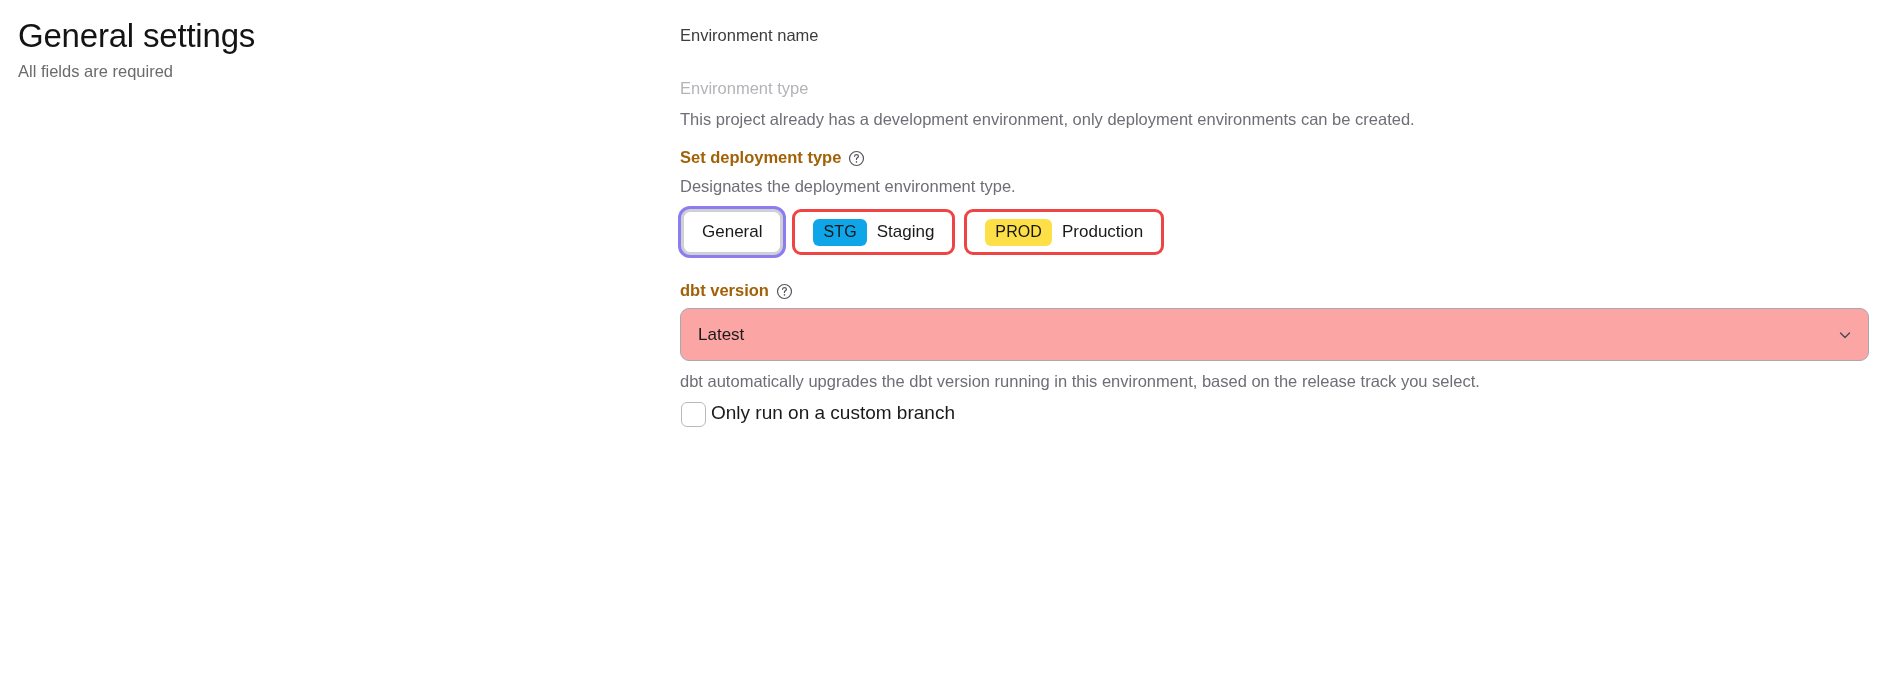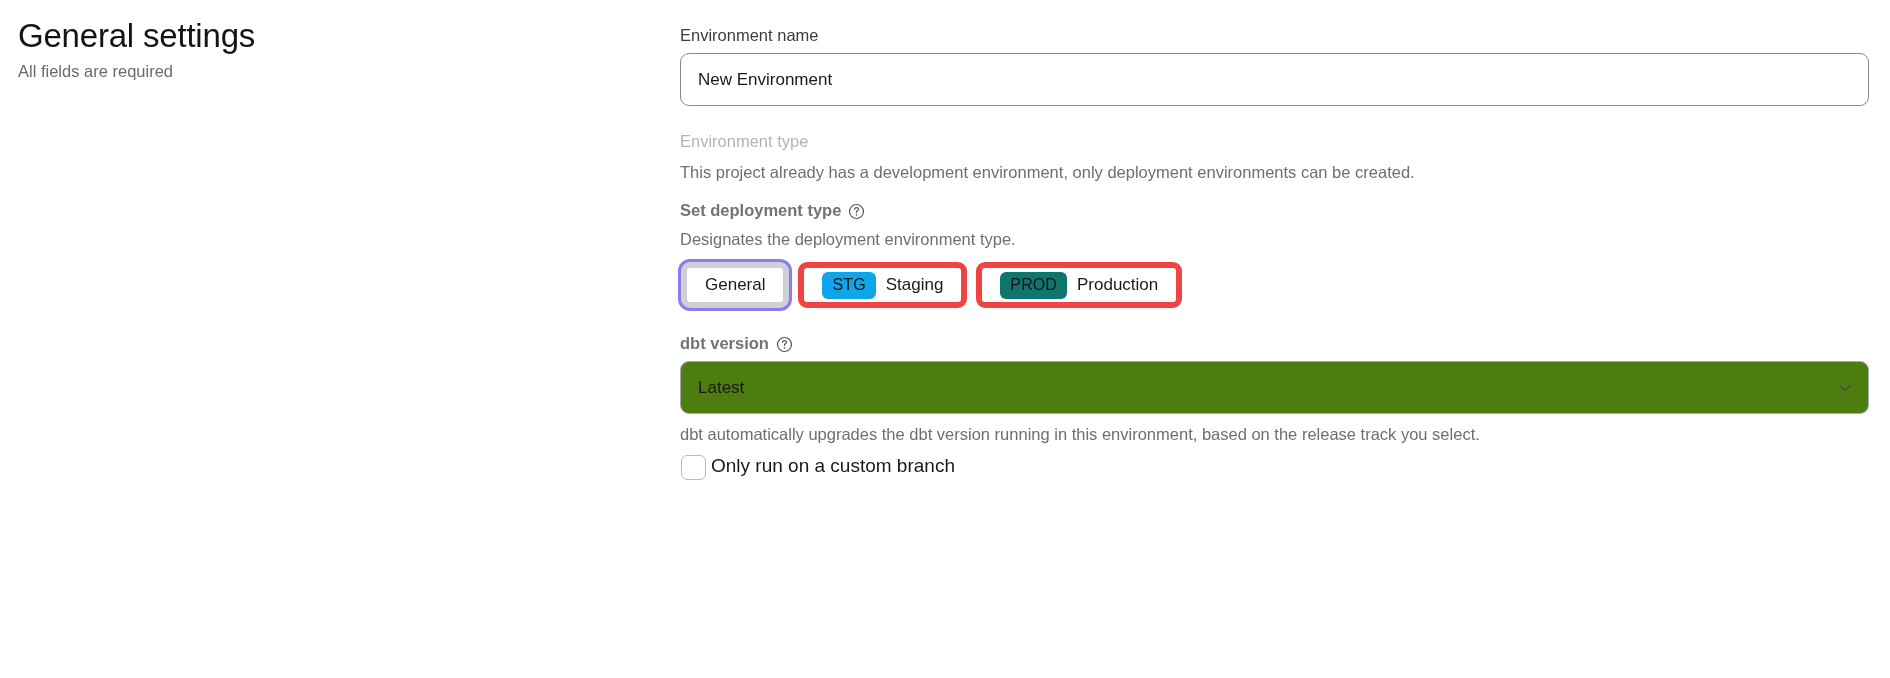--- a/index.html
+++ b/index.html
@@ -59,21 +59,21 @@
     line-height: 22px;
     color: #3d3d3d;
     margin: 0 0 7px 0;
     display: block;
   }
   .field-label.disabled {
     color: #b4b4b8;
   }
   .field-label.strong {
     font-weight: 700;
-    color: #737373;
+    color: #a16207;
     display: flex;
     align-items: center;
     gap: 7px;
   }
 
   .help-icon {
     display: inline-flex;
     align-items: center;
     justify-content: center;
     width: 17px;
@@ -107,21 +107,21 @@
     border: 1px solid #d6d6dc;
     border-radius: 9px;
     background: #f5f5f6;
     display: flex;
     align-items: center;
     padding: 0 17px;
     font-size: 17px;
     color: #1a1a1a;
   }
   .select-box.plain {
-    background: #4d7c0f;
+    background: #fca5a5;
     border: 1px solid #a8a8b0;
     text-align: right;
   }
   .chevron {
     position: absolute;
     right: 16px;
     top: 50%;
     transform: translateY(-50%);
     width: 16px;
     height: 16px;
@@ -141,21 +141,21 @@
 
   
   .seg-row {
     display: flex;
     gap: 9px;
     margin-top: 12px;
     padding-left: 1px;
   }
   .seg-btn {
     height: 46px;
-    border: 6px solid #ef4444;
+    border: 3px solid #ef4444;
     border-radius: 9px;
     background: #ffffff;
     display: inline-flex;
     align-items: center;
     gap: 10px;
     padding: 0 18px;
     font-family: "Liberation Sans", sans-serif;
     font-size: 17px;
     color: #1a1a1a;
     cursor: pointer;
@@ -170,21 +170,21 @@
     justify-content: center;
     height: 27px;
     padding: 0 10px;
     border-radius: 6px;
     font-size: 16px;
     font-weight: 400;
     color: #161616;
     letter-spacing: 0.1px;
   }
   .seg-badge.stg  { background: #0ea5e9; }
-  .seg-badge.prod { background: #0f766e; }
+  .seg-badge.prod { background: #fde047; }
 
   
   .checkbox-row {
     display: flex;
     gap: 5px;
     margin-top: 10px;
     padding-left: 1px;
   }
   .checkbox-box {
     width: 25px;
@@ -208,21 +208,20 @@
 
   <div class="left-col">
     <h1 class="page-title">General settings</h1>
     <p class="page-subtitle">All fields are required</p>
   </div>
 
   <div class="form-col">
 
     <div>
       <label class="field-label">Environment name</label>
-      <input class="text-input" type="text" value="New Environment" style="">
     </div>
 
     <div class="section-gap"></div>
 
     <div>
       <label class="field-label disabled">Environment type</label>
       <p class="helper-text">This project already has a development environment, only deployment environments can be created.</p>
     </div>
 
     <div class="section-gap-s"></div>

